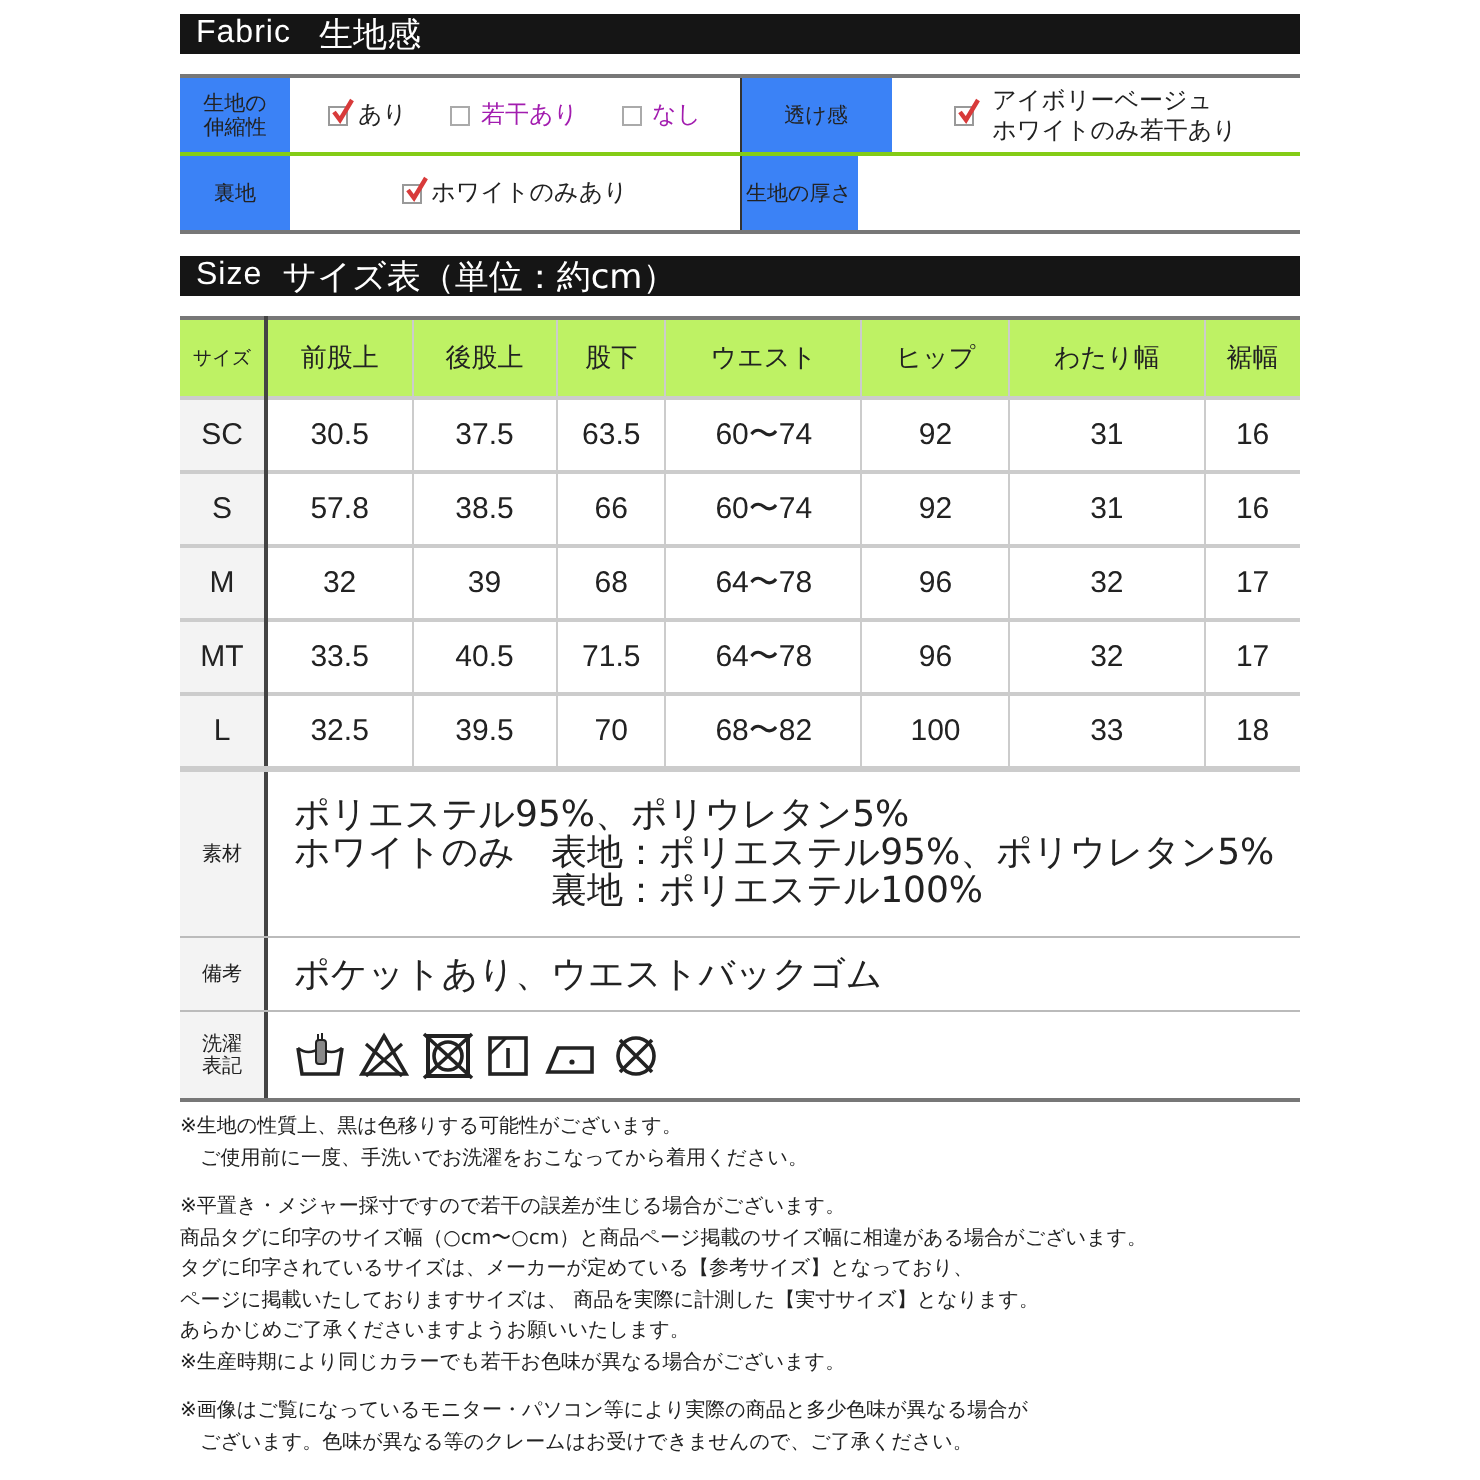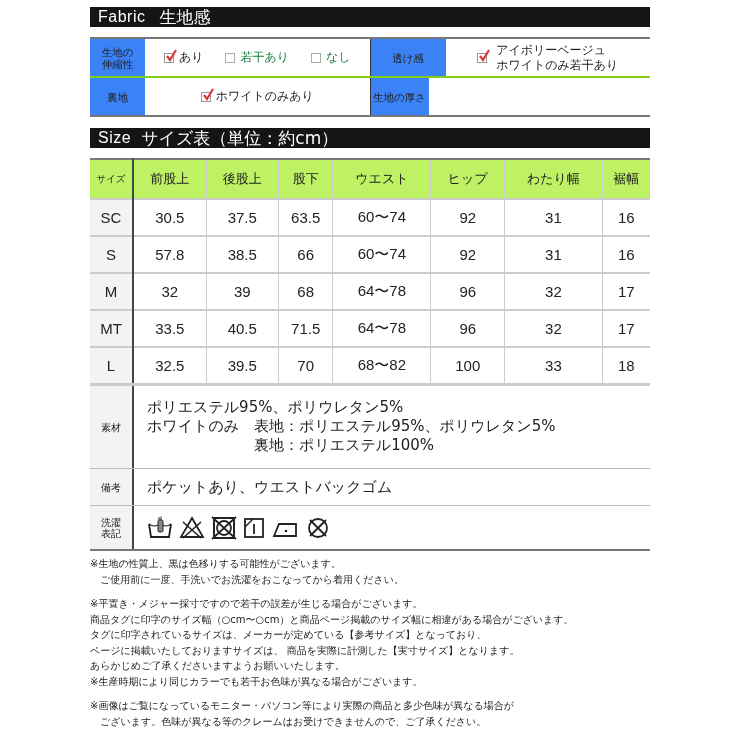--- a/index.html
+++ b/index.html
@@ -10,39 +10,39 @@
   
   .fab{position:absolute;left:90px;top:37px;width:560px;border-top:2px solid #777;border-bottom:2px solid #777;}
   .frow{display:flex;height:37px;}
   .frow + .frow{border-top:2px solid #84cc16;}
   .fhalf{display:flex;width:50%;}
   .fhalf.left{border-right:1px solid #333;}
   .flabel{width:55px;background:#3b82f6;font-size:10.5px;display:flex;align-items:center;justify-content:center;text-align:center;line-height:12px;}
   .fbody{flex:1;display:flex;align-items:center;justify-content:space-around;padding:0 8px;}
   .fbody.center{justify-content:center;}
   .opt{display:flex;align-items:center;font-size:12px;}
-  .opt.off{color:#15803d;}
+  .opt.off{color:#a21caf;}
   .box{width:10px;height:10px;border:1px solid #999;margin-right:5px;position:relative;box-sizing:border-box;}
   .opt.off .box{border-color:#aaa;}
   .chk{position:absolute;left:1px;top:-5px;width:11px;height:13px;}
   .multiline{line-height:15px;font-size:12px;}
   
   .size{position:absolute;left:90px;top:158px;width:560px;border-collapse:collapse;}
   .size td{text-align:center;border-left:1px solid #ccc;border-top:2px solid #ccc;padding:0;}
   .size tr:first-child td{border-top:2px solid #777;background:#bef264;height:38px;font-size:13px;}
   .size tr.data td{height:35px;font-size:15px;font-family:"Liberation Sans",sans-serif;}
   .size td.rowh{background:#f3f3f3;border-left:none;border-right:2px solid #444;width:42px;font-size:13px;}
   .size tr:first-child td.rowh{font-size:9.5px;}
   .size td.rowh + td{border-left:none;}
   
   .info{position:absolute;left:90px;top:383px;width:560px;border-top:3px solid #ccc;border-bottom:2px solid #777;}
   .irow{display:flex;}
   .irow + .irow{border-top:1px solid #bbb;}
   .ilabel{width:42px;background:#f3f3f3;border-right:2px solid #444;font-size:10px;display:flex;align-items:center;justify-content:center;text-align:center;line-height:11px;}
-  .ibody{flex:1;padding-left:13px;font-size:15px;display:flex;flex-direction:column;justify-content:center;line-height:19px;}
+  .ibody{flex:1;padding-left:13px;font-size:18px;display:flex;flex-direction:column;justify-content:center;line-height:19px;}
   .mat-line2{display:flex;}
   .mat-sub{display:flex;flex-direction:column;}
   .icons{display:flex;align-items:center;gap:6px;}
   .icons svg{display:block;}
   
   .notes{position:absolute;left:90px;top:556px;width:560px;font-size:10px;line-height:15.5px;color:#222;}
   .notes p{margin:0;}
   .notes .gap{height:9px;}
   .ind{padding-left:10px;}
 </style>

